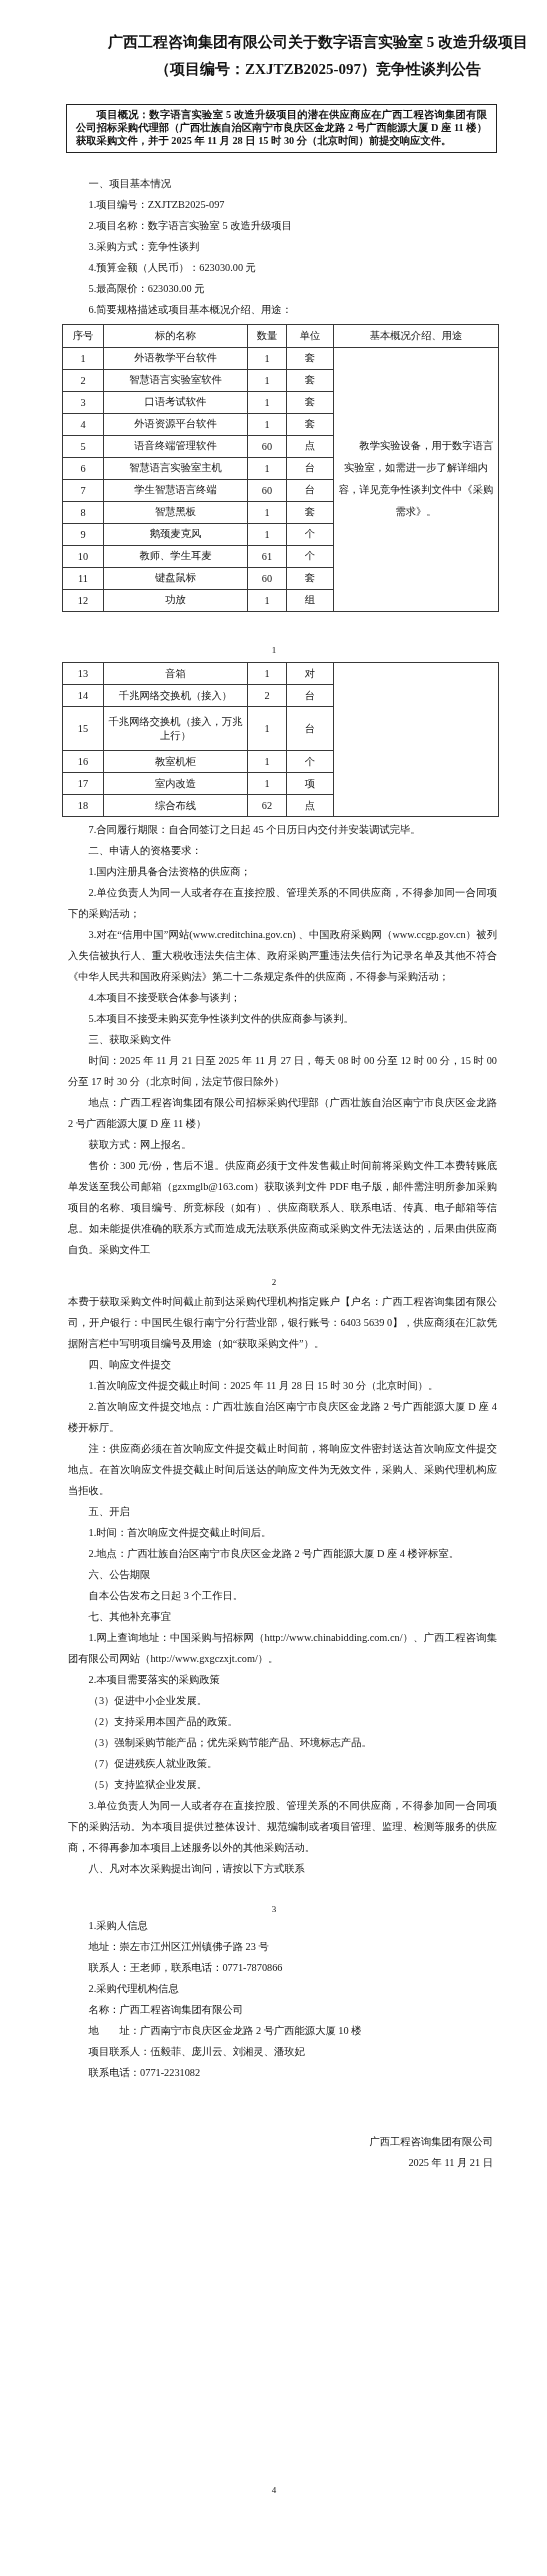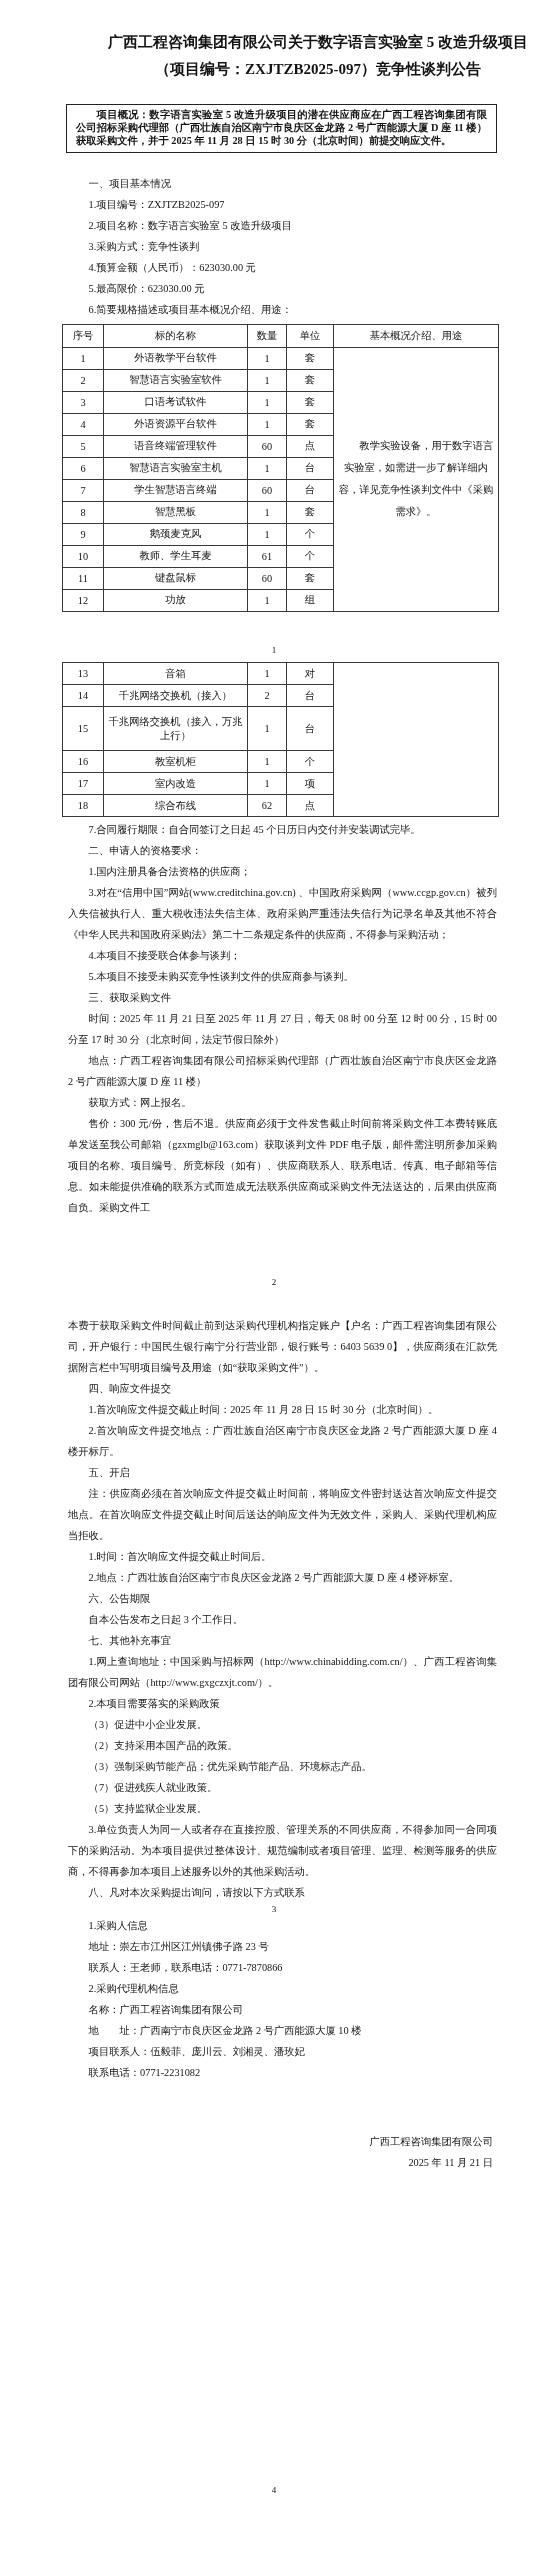--- a/index.html
+++ b/index.html
@@ -16,21 +16,21 @@
     position:absolute; top:104px; left:66px; width:431px; box-sizing:border-box;
     border:1.4px solid #222; padding:3.4px 9px 4.8px 9px;
     font-weight:bold; font-size:10.3px; line-height:13px; text-align:justify;
   }
   .overview-box p { margin:0; text-indent:2em; }
   .flow {
     position:absolute; left:68px; width:429px;
     font-size:10.3px; line-height:21px; text-align:justify;
   }
   .flow p { margin:0; text-indent:2em; }
-  .flow p.noindent { text-indent:0;margin-top:24px; }
+  .flow p.noindent { text-indent:0; }
   #blockA { top:173px; }
   #blockB { top:819px; }
   #blockC { top:1291px; }
   #blockD { top:1915px; }
   .goods-table {
     position:absolute; left:62px; width:435px; border-collapse:collapse;
     table-layout:fixed; font-size:10.3px; color:#141414;
   }
   #table1 { top:324px; }
   #table2 { top:662px; }
@@ -220,39 +220,40 @@
     <td>62</td>
     <td>点</td>
   </tr>
 </tbody>
   </table>
 
 <div class="flow" id="blockB">
   <p>7.合同履行期限：自合同签订之日起 45 个日历日内交付并安装调试完毕。</p>
   <p>二、申请人的资格要求：</p>
   <p>1.国内注册具备合法资格的供应商；</p>
+  <p>2.单位负责人为同一人或者存在直接控股、管理关系的不同供应商，不得参加同一合同项下的采购活动；</p>
   <p>3.对在“信用中国”网站(www.creditchina.gov.cn) 、中国政府采购网（www.ccgp.gov.cn）被列入失信被执行人、重大税收违法失信主体、政府采购严重违法失信行为记录名单及其他不符合《中华人民共和国政府采购法》第二十二条规定条件的供应商，不得参与采购活动；</p>
   <p>4.本项目不接受联合体参与谈判；</p>
   <p>5.本项目不接受未购买竞争性谈判文件的供应商参与谈判。</p>
   <p>三、获取采购文件</p>
   <p>时间：2025 年 11 月 21 日至 2025 年 11 月 27 日，每天 08 时 00 分至 12 时 00 分，15 时 00 分至 17 时 30 分（北京时间，法定节假日除外）</p>
   <p>地点：广西工程咨询集团有限公司招标采购代理部（广西壮族自治区南宁市良庆区金龙路 2 号广西能源大厦 D 座 11 楼）</p>
   <p>获取方式：网上报名。</p>
   <p>售价：300 元/份，售后不退。供应商必须于文件发售截止时间前将采购文件工本费转账底单发送至我公司邮箱（gzxmglb@163.com）获取谈判文件 PDF 电子版，邮件需注明所参加采购项目的名称、项目编号、所竞标段（如有）、供应商联系人、联系电话、传真、电子邮箱等信息。如未能提供准确的联系方式而造成无法联系供应商或采购文件无法送达的，后果由供应商自负。采购文件工</p>
 </div>
 
 <div class="page-num" id="pn2">2</div>
 
 <div class="flow" id="blockC">
   <p class="noindent">本费于获取采购文件时间截止前到达采购代理机构指定账户【户名：广西工程咨询集团有限公司，开户银行：中国民生银行南宁分行营业部，银行账号：6403 5639 0】，供应商须在汇款凭据附言栏中写明项目编号及用途（如“获取采购文件”）。</p>
   <p>四、响应文件提交</p>
   <p>1.首次响应文件提交截止时间：2025 年 11 月 28 日 15 时 30 分（北京时间）。</p>
   <p>2.首次响应文件提交地点：广西壮族自治区南宁市良庆区金龙路 2 号广西能源大厦 D 座 4 楼开标厅。</p>
+  <p>注：供应商必须在首次响应文件提交截止时间前，将响应文件密封送达首次响应文件提交地点。在首次响应文件提交截止时间后送达的响应文件为无效文件，采购人、采购代理机构应当拒收。</p>
   <p>五、开启</p>
-  <p>注：供应商必须在首次响应文件提交截止时间前，将响应文件密封送达首次响应文件提交地点。在首次响应文件提交截止时间后送达的响应文件为无效文件，采购人、采购代理机构应当拒收。</p>
   <p>1.时间：首次响应文件提交截止时间后。</p>
   <p>2.地点：广西壮族自治区南宁市良庆区金龙路 2 号广西能源大厦 D 座 4 楼评标室。</p>
   <p>六、公告期限</p>
   <p>自本公告发布之日起 3 个工作日。</p>
   <p>七、其他补充事宜</p>
   <p>1.网上查询地址：中国采购与招标网（http://www.chinabidding.com.cn/）、广西工程咨询集团有限公司网站（http://www.gxgczxjt.com/）。</p>
   <p>2.本项目需要落实的采购政策</p>
   <p>（3）促进中小企业发展。</p>
   <p>（2）支持采用本国产品的政策。</p>
   <p>（3）强制采购节能产品；优先采购节能产品、环境标志产品。</p>

